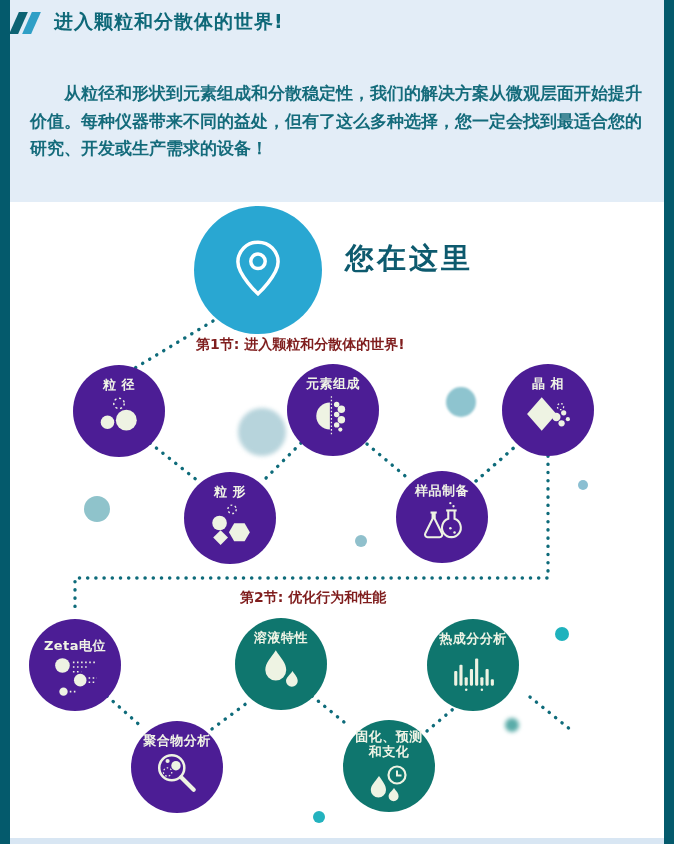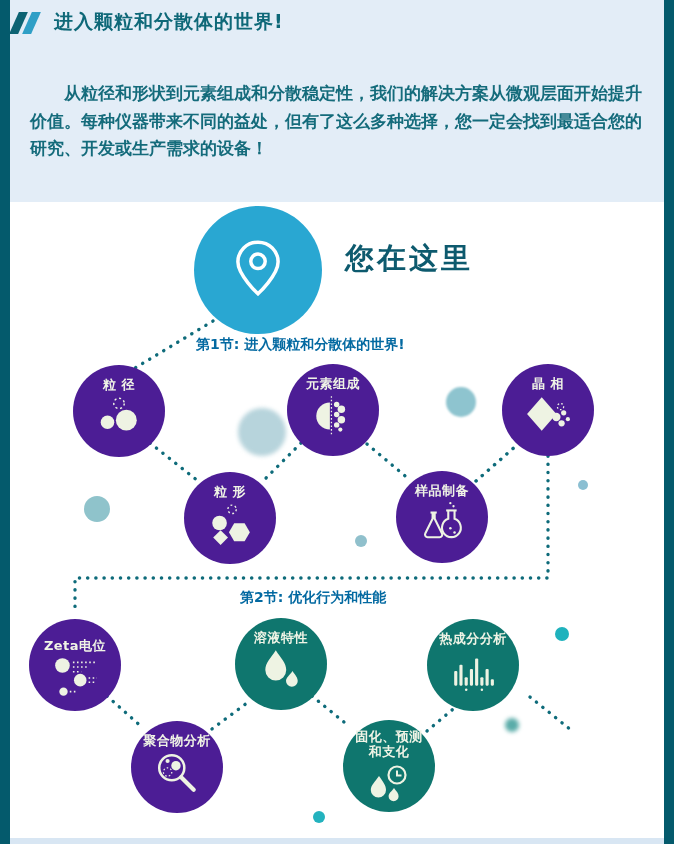--- a/index.html
+++ b/index.html
@@ -19,21 +19,21 @@
 
   .intro{position:absolute;left:30px;top:80px;width:616px;font-size:17px;line-height:1.62;
          font-weight:600;color:#146b7b;text-indent:2em;z-index:3;}
 
   .connectors{position:absolute;left:0;top:0;z-index:2;pointer-events:none;}
 
   .big-circle{position:absolute;left:194px;top:206px;width:128px;height:128px;border-radius:50%;
               background:#29a7d2;display:flex;align-items:center;justify-content:center;z-index:4;}
   .you-are-here{position:absolute;left:345px;top:239px;font-size:29px;font-weight:bold;
                 color:#0d5a6e;letter-spacing:3px;z-index:4;}
-  .section-label{position:absolute;font-size:14px;font-weight:bold;color:#0369a1;z-index:4;white-space:nowrap;}
+  .section-label{position:absolute;font-size:14px;font-weight:bold;color:#7f1d1d;z-index:4;white-space:nowrap;}
   .section-label.s1{left:196px;top:336px;}
   .section-label.s2{left:240px;top:589px;}
 
   .node{position:absolute;width:92px;height:92px;border-radius:50%;z-index:4;
         display:flex;flex-direction:column;align-items:center;}
   .node.dark{background:#4c1d95;}
   .node.green{background:#0f766e;}
   .node .nlabel{margin-top:13px;font-size:13px;font-weight:bold;color:#f0f4e6;text-align:center;
                 line-height:1.15;letter-spacing:.5px;}
   .node .nlabel.two-line{margin-top:10px;width:74px;}

